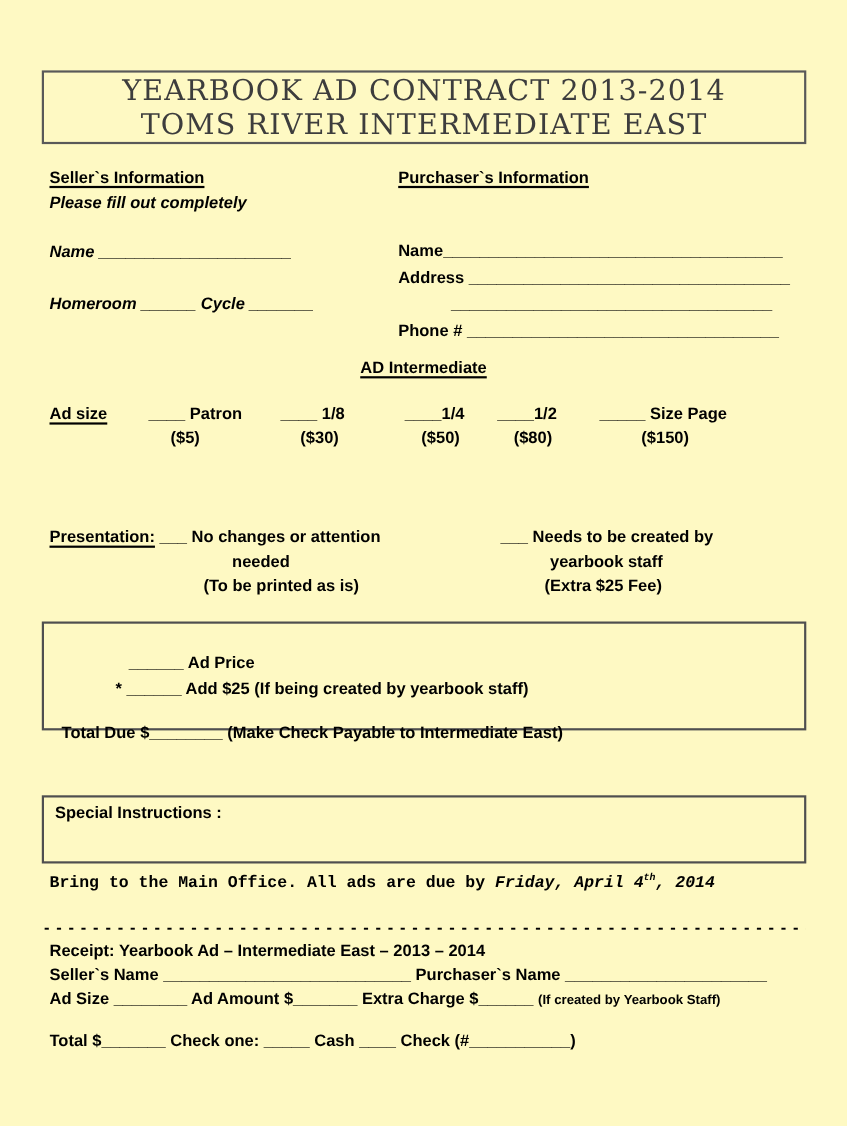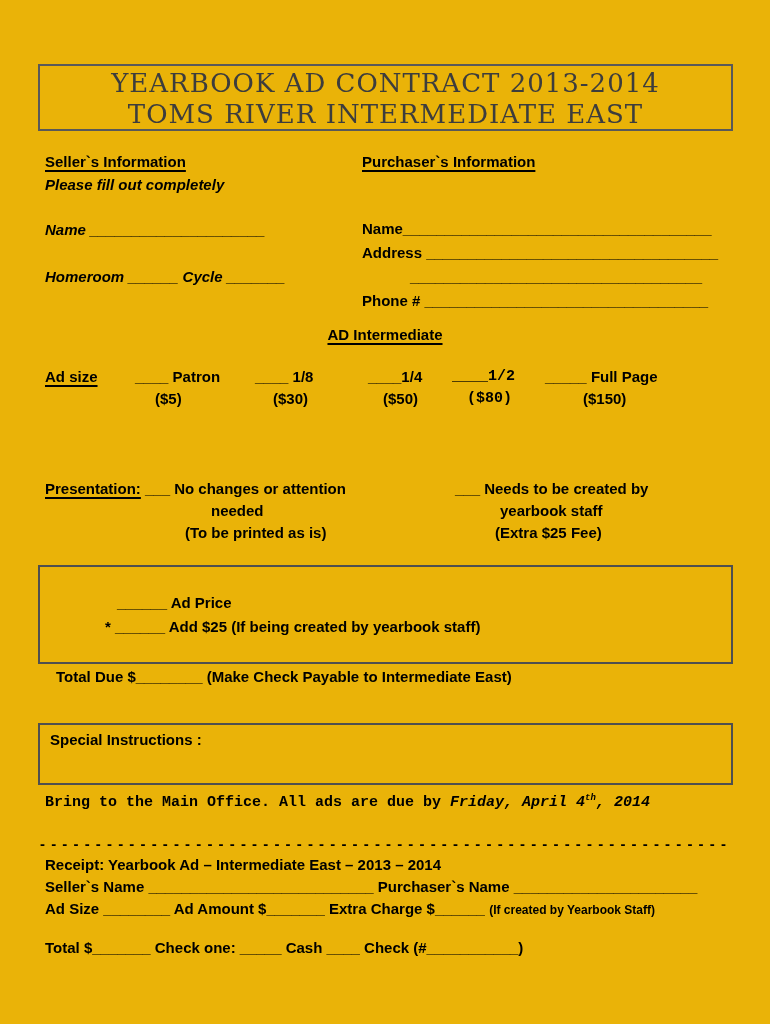--- a/index.html
+++ b/index.html
@@ -1,20 +1,20 @@
 <!DOCTYPE html>
 <html><head>
 <meta charset="utf-8">
 <style>
   * { margin:0; padding:0; box-sizing:border-box; }
   html,body { background:#ffffff; }
   .page {
     position:relative;
     width:770px; height:1024px;
-    background:#eab308;
+    background:#fef9c3;
     font-family:"Liberation Sans", sans-serif;
     font-weight:bold;
     font-size:15px;
     color:#000000;
     overflow:hidden;
   }
   
   .title-box {
     position:absolute; left:38px; top:64px; width:695px; height:67px;
     border:2px solid #595959;
@@ -32,36 +32,36 @@
   .purchaser-col { position:absolute; left:362px; top:150px; width:372px; line-height:24px; }
   .ul { text-decoration:underline; text-decoration-thickness:2px; text-underline-offset:3px; }
   .ital { font-style:italic; }
   .sp22 { height:22px; } .sp24 { height:24px; } .sp43 { height:43px; }
   .indent48 { padding-left:48px; }
   .nowrap { white-space:nowrap; overflow:hidden; }
   
   .ad-header { position:absolute; left:0; top:326px; width:770px; text-align:center; }
   .ad-size-row { position:absolute; left:45px; top:366px; width:700px; display:flex; line-height:22px; }
   .ad-size-label { width:90px; }
-  .adg1 { width:120px; } .adg2 { width:113px; } .adg3 { width:84px; } .adg4 { width:93px;font-family:Liberation Mono, monospace; } .adg5 { width:150px; }
+  .adg1 { width:120px; } .adg2 { width:113px; } .adg3 { width:84px; } .adg4 { width:93px; } .adg5 { width:150px; }
   .p1 { padding-left:20px; } .p2 { padding-left:18px; } .p3 { padding-left:15px; } .p4 { padding-left:15px; } .p5 { padding-left:38px; }
   
   .payment-row { position:absolute; left:45px; top:436px; width:700px; display:flex; }
   .pay-cash { margin-left:32px; } .pay-check { margin-left:65px; } .pay-checkno { margin-left:30px; }
   
   .presentation-row { position:absolute; left:45px; top:478px; width:700px; display:flex; line-height:22px; }
   .pres-label { width:95px; }
   .pres-opt1 { width:260px; margin-left:5px; }
   .pres-opt2 { margin-left:50px; }
   .pl66 { padding-left:66px; } .pl45 { padding-left:45px; } .pl40 { padding-left:40px; }
   
   .price-box { position:absolute; left:38px; top:565px; width:695px; height:99px; border:2px solid #4f4f4f; line-height:24px; }
   .pb-line1 { margin-top:24px; padding-left:77px; }
   .pb-line2 { padding-left:65px; }
-  .pb-line3 { margin-top:26px; padding-left:16px; }
+  .pb-line3 { margin-top:16px; padding-left:16px; }
   
   .special-box { position:absolute; left:38px; top:723px; width:695px; height:62px; border:2px solid #4f4f4f; padding:6px 10px; }
   
   .bring-line { position:absolute; left:45px; top:793px; width:700px;font-family:Liberation Mono, monospace; }
   sup.th { font-size:9px; vertical-align:super; font-style:italic; }
   
   .dash-divider { position:absolute; left:40px; top:835px; width:692px; white-space:nowrap; overflow:hidden; letter-spacing:1px; }
   
   .receipt { position:absolute; left:45px; top:854px; width:700px; line-height:22px; }
   .receipt-total { margin-top:16px; }
@@ -113,21 +113,21 @@
     </div>
     <div class="adg3">
       <div>____1/4</div>
       <div class="p3">($50)</div>
     </div>
     <div class="adg4">
       <div>____1/2</div>
       <div class="p4">($80)</div>
     </div>
     <div class="adg5">
-      <div>_____ Full Page</div>
+      <div>_____ Size Page</div>
       <div class="p5">($150)</div>
     </div>
   </div>
 
 
   <div class="presentation-row">
     <div class="pres-label">
       <span class="ul">Presentation:</span>
     </div>
     <div class="pres-opt1">

